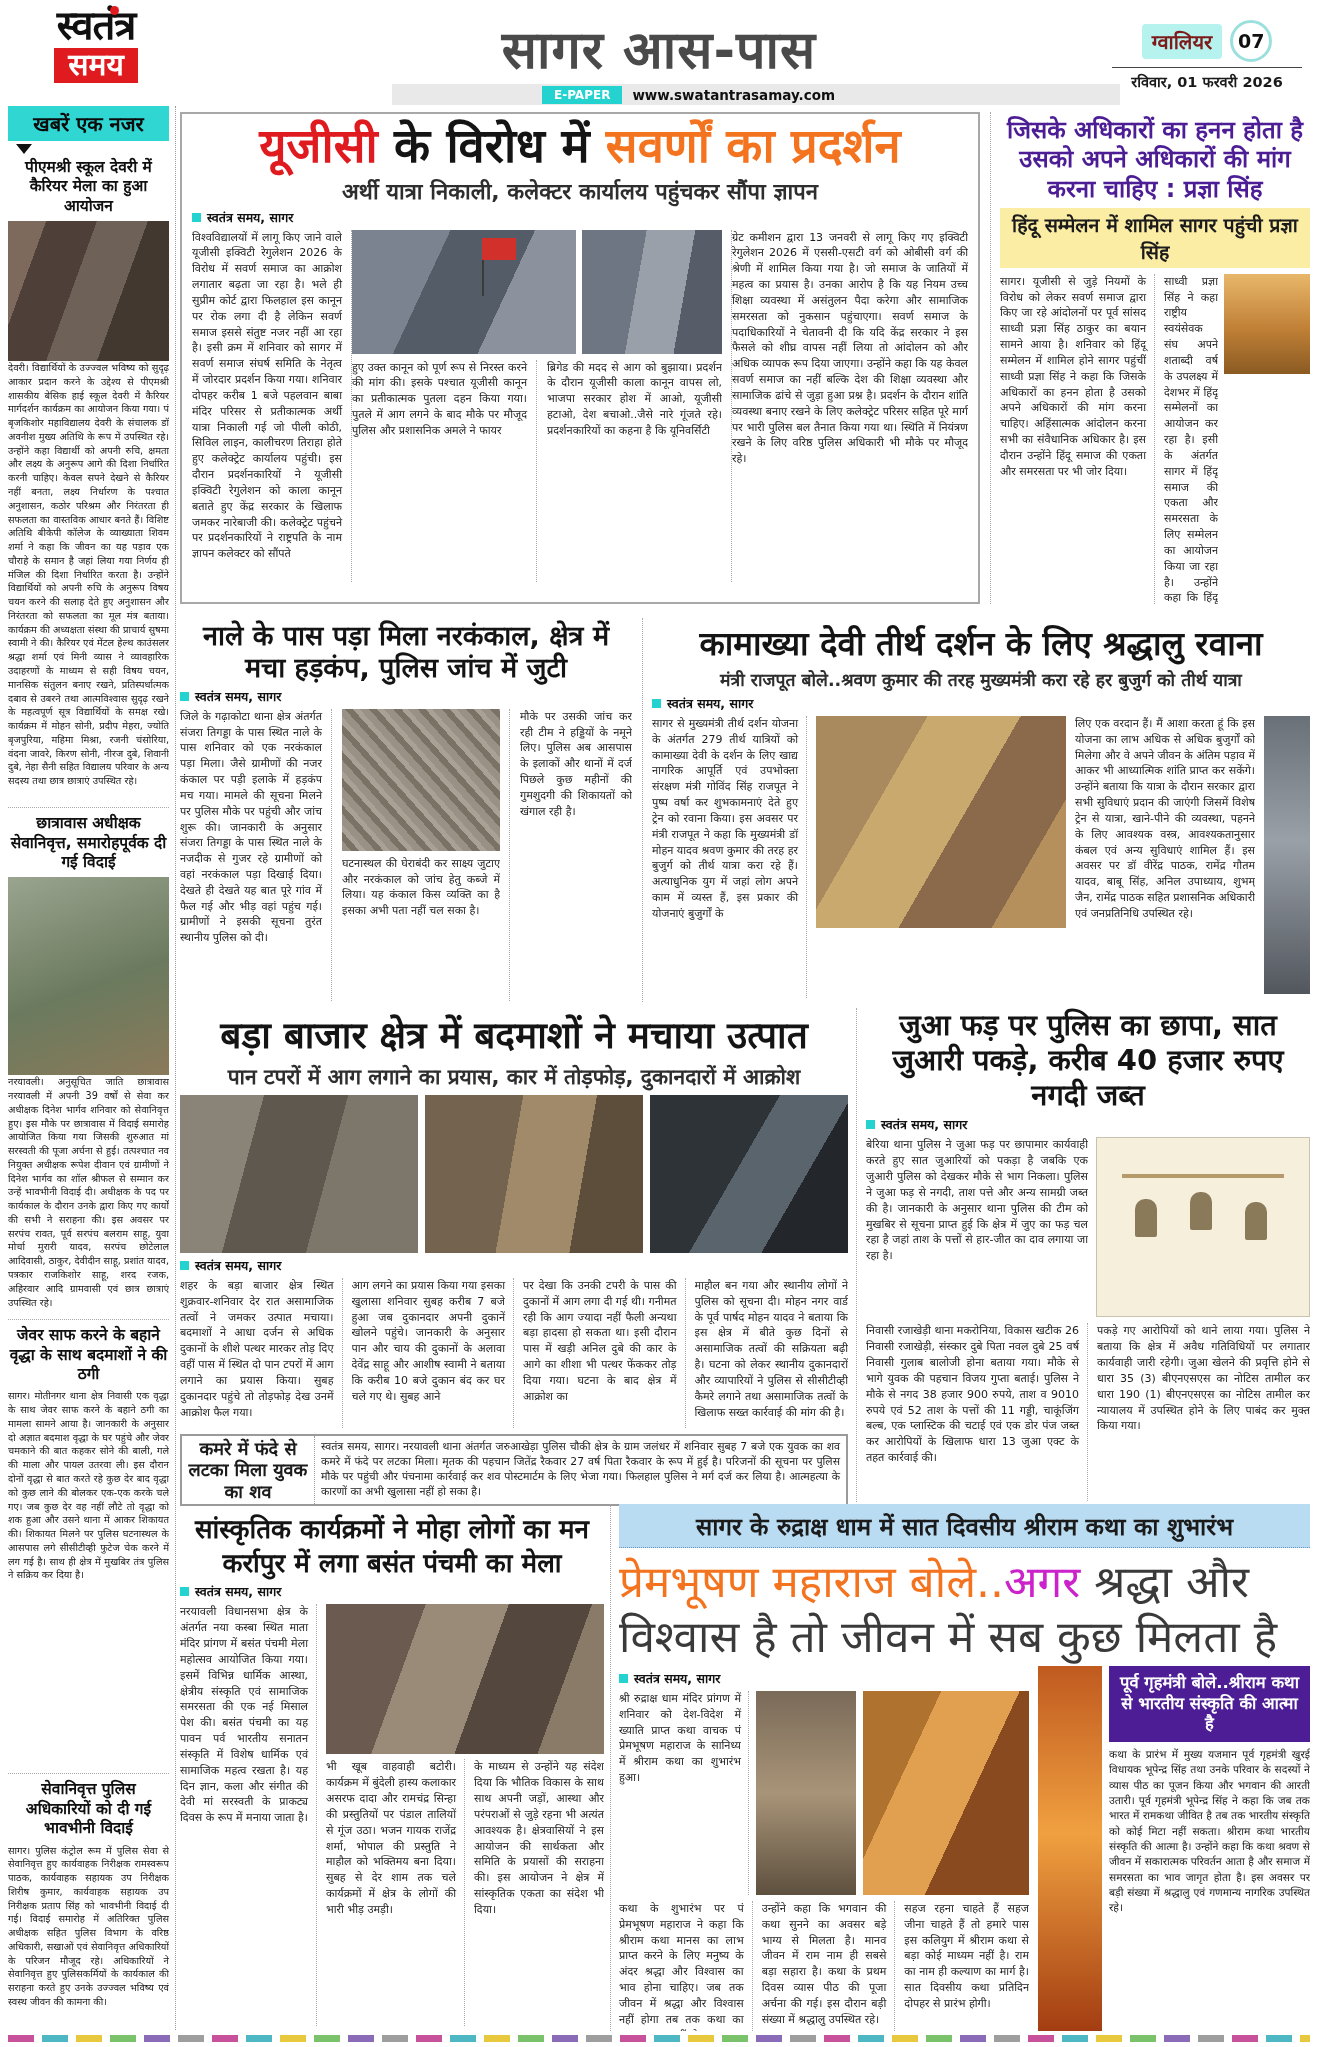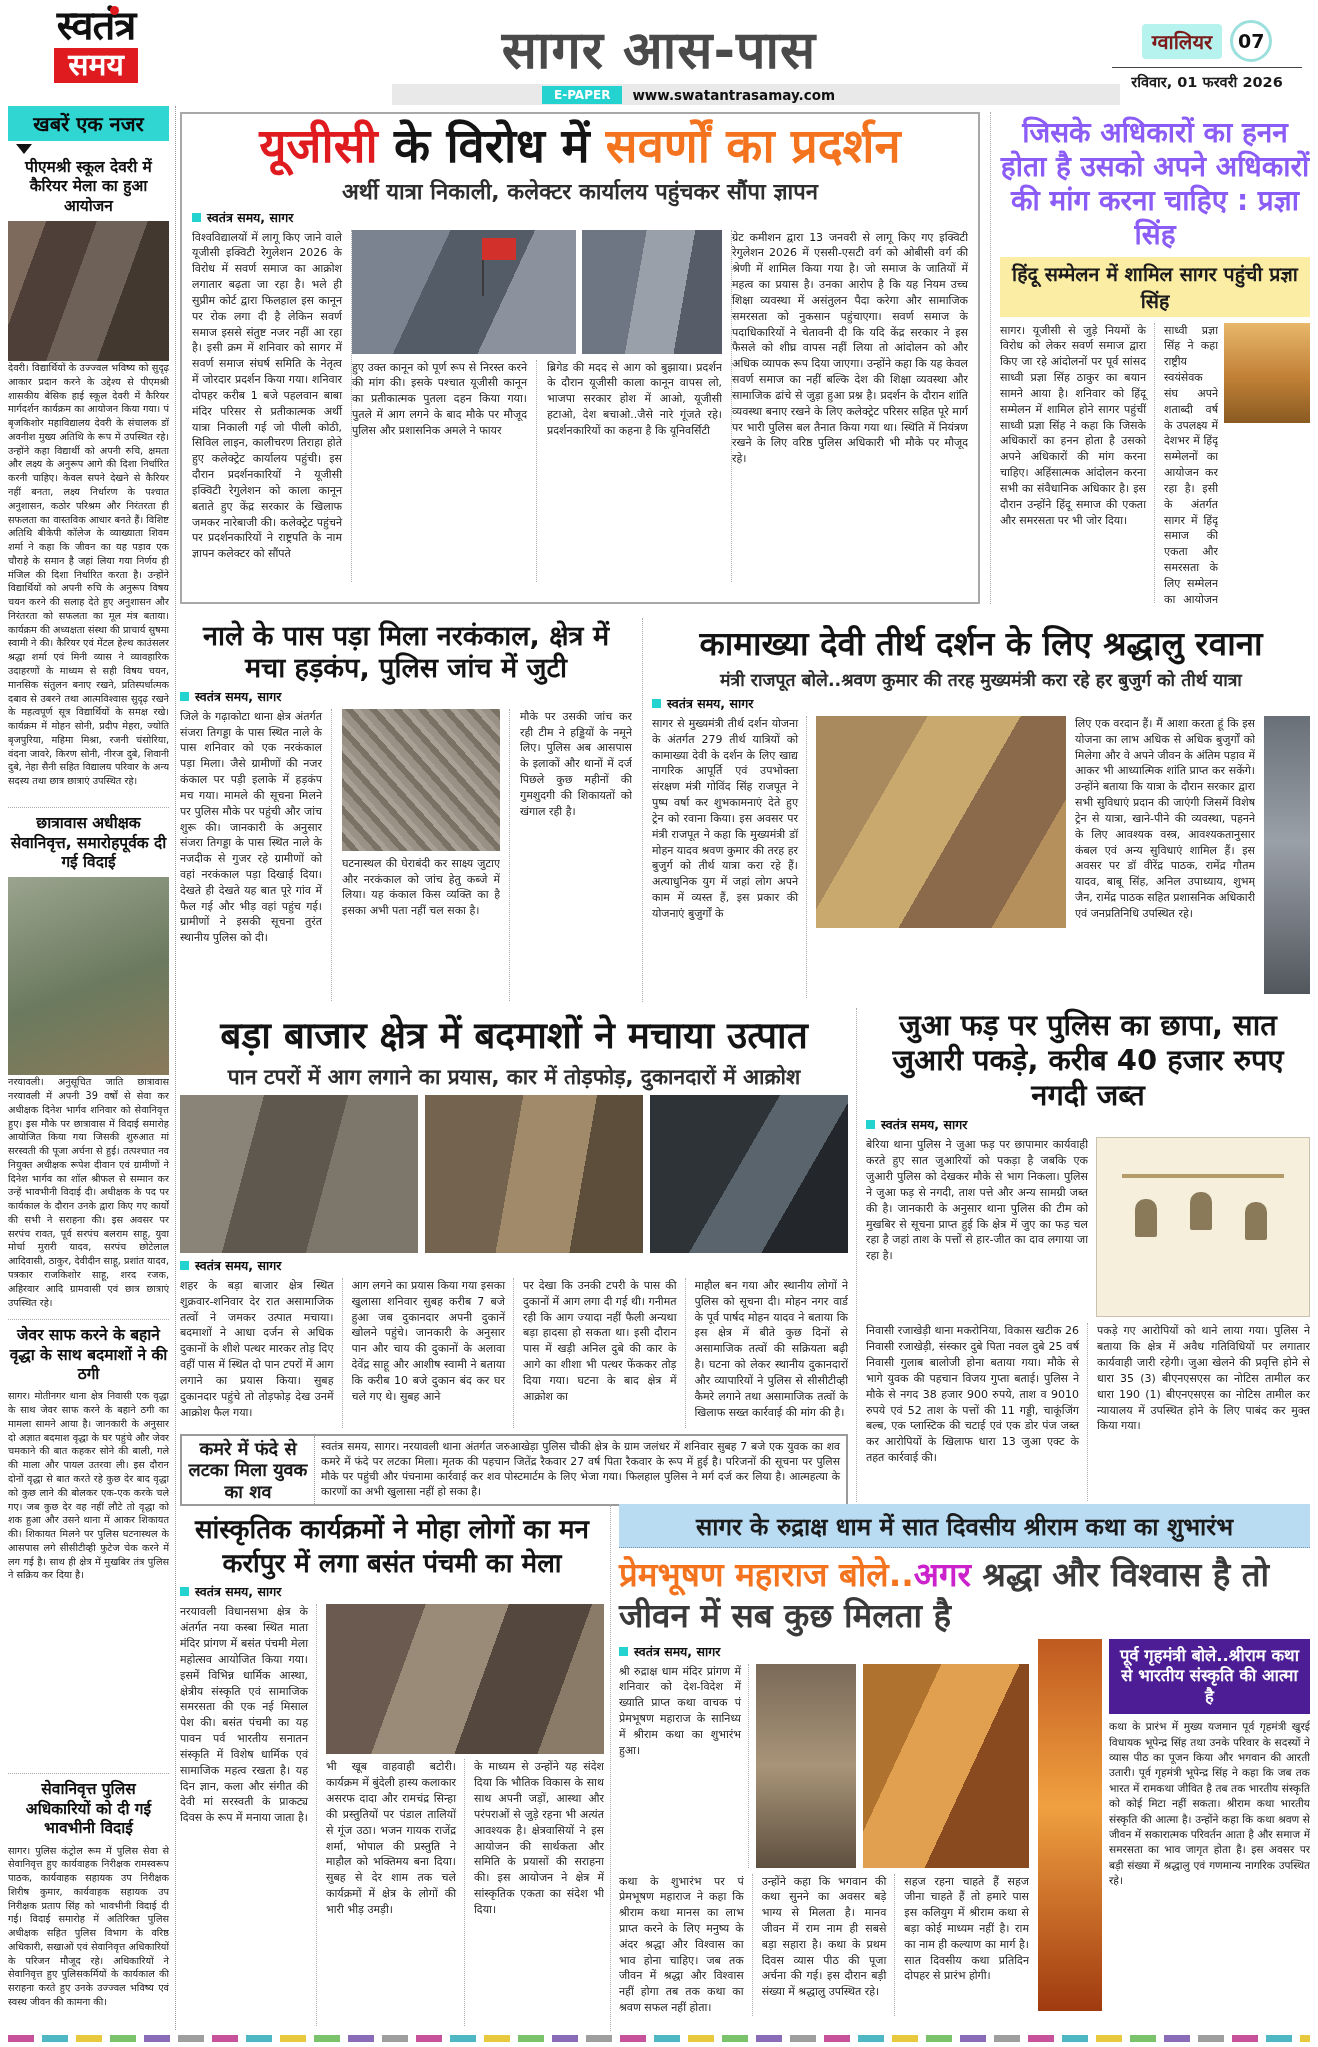--- a/index.html
+++ b/index.html
@@ -61,21 +61,21 @@
   .flag-pole{position:absolute;left:58%;top:8px;width:2px;height:58px;background:#3a3a3a;}
   .ph-protest2{height:124px;flex:1;background:linear-gradient(100deg,#6e7683 0 40%,#99a0aa 40% 70%,#565d68 70% 100%);}
   .lead-mid-cols{display:flex;gap:10px;flex:1;}
   .lead-mid-cols .c{flex:1;}
   .lead-mid-cols .c.first{border-right:1px dotted #aaa;padding-right:9px;}
   .lead-c4{flex:1;}
 
   
   .pragya{position:absolute;left:810px;top:6px;width:320px;height:492px;border-left:1px dotted #aaa;
           padding:0 0 0 9px;box-sizing:border-box;overflow:hidden;}
-  .pragya-h{font-size:28px;font-weight:800;text-align:center;line-height:1.22;color:#8b5cf6;margin:4px 0;}
+  .pragya-h{font-size:24px;font-weight:800;text-align:center;line-height:1.22;color:#4c1d95;margin:4px 0;}
   .kicker-y{background:#fceda5;font-size:19.5px;font-weight:800;text-align:center;padding:3px 2px;margin:4px 0 6px;}
   .pragya-cols{display:flex;gap:9px;height:330px;}
   .pragya-cols .c{flex:1;}
   .pragya-cols .c.first{border-right:1px dotted #aaa;padding-right:8px;}
   .ph-pragya{float:right;width:86px;height:100px;margin:0 0 4px 6px;
              background:linear-gradient(#e8b76a,#c08036 55%,#8a5a22);}
 
   
   .skeleton{position:absolute;left:0;top:512px;width:452px;height:384px;overflow:hidden;}
   .sec-h{font-size:27px;font-weight:800;text-align:center;line-height:1.18;color:#141414;margin:2px 0;}
@@ -138,21 +138,21 @@
   .ph-stage{height:150px;background:linear-gradient(110deg,#6a5a50 0 30%,#9a8a78 30% 55%,#54483e 55% 80%,#8a7a68 80% 100%);margin-bottom:5px;}
   .mela-sub-cols{display:flex;gap:9px;flex:1;}
   .mela-sub-cols .c{flex:1;}
   .mela-sub-cols .c.first{border-right:1px dotted #aaa;padding-right:8px;}
 
   
   .katha{position:absolute;left:430px;top:1398px;width:700px;height:527px;overflow:hidden;padding-left:8px;
          border-left:1px dotted #aaa;box-sizing:border-box;}
   .katha-kicker{background:#badcf2;font-size:24px;font-weight:800;text-align:center;padding:5px 2px;
                 border-bottom:1px dotted #6a94b5;}
-  .katha-h{font-size:33px;font-weight:700;line-height:1.25;margin:6px 0 2px;text-align:left;}
+  .katha-h{font-size:44px;font-weight:400;line-height:1.25;margin:6px 0 2px;text-align:left;}
   .katha-h .org{color:#f4731f;} .katha-h .mag{color:#cb22cb;} .katha-h .blk{color:#3a3a3a;}
   .katha-flex{display:flex;gap:9px;height:372px;margin-top:2px;}
   .katha-left{flex:1;display:flex;flex-direction:column;}
   .katha-toprow{display:flex;gap:7px;height:208px;margin-bottom:6px;}
   .katha-intro{width:122px;border-right:1px dotted #aaa;padding-right:7px;}
   .ph-devotees{width:100px;height:204px;background:linear-gradient(#7a6a58,#a89478 50%,#5e503f);}
   .ph-katha{flex:1;height:204px;background:linear-gradient(115deg,#b0722f 0 30%,#e0a050 30% 60%,#8a4a20 60% 100%);}
   .katha-botrow{display:flex;gap:9px;flex:1;}
   .katha-botrow .c{flex:1;border-right:1px dotted #aaa;padding-right:8px;}
   .katha-botrow .c:last-child{border-right:none;padding-right:0;}

